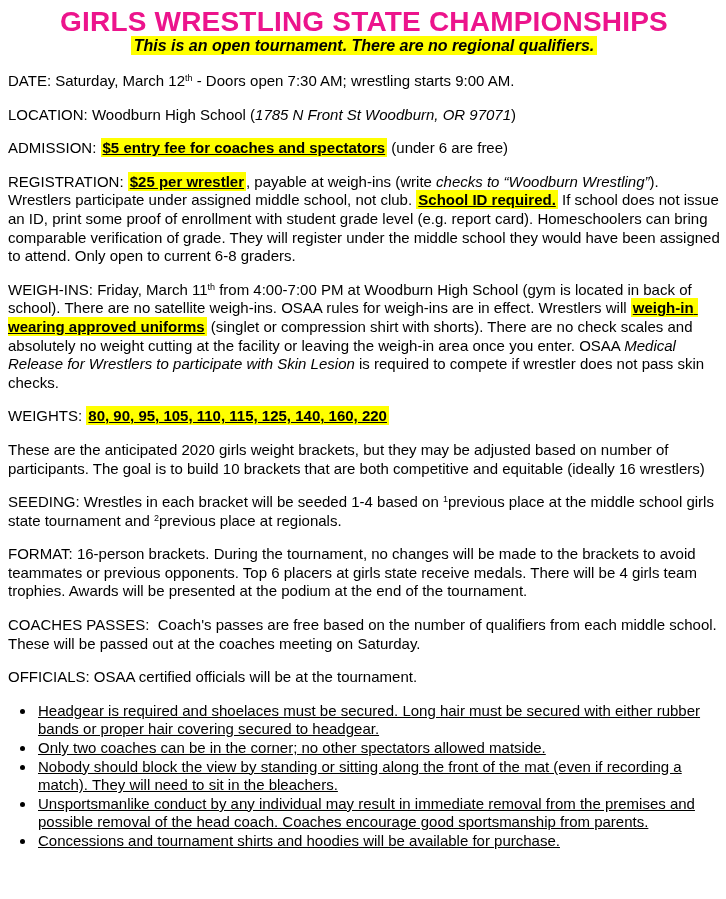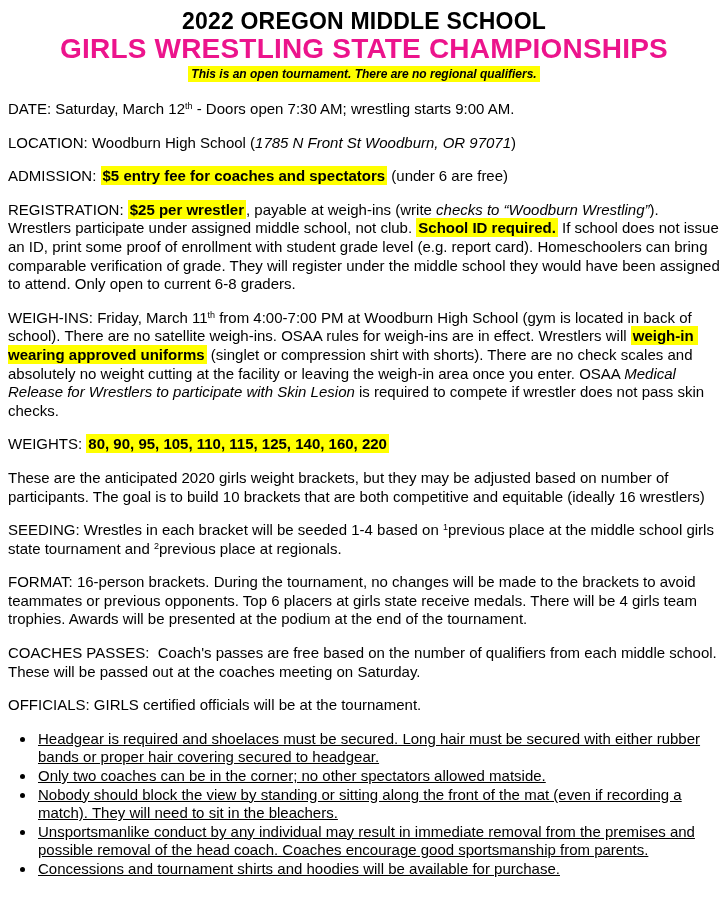--- a/index.html
+++ b/index.html
@@ -37,70 +37,69 @@
   }
   .tagline-row {
     text-align: center;
     margin: 1px 0 16px 0;
     line-height: 20px;
   }
   .tagline {
     background: var(--highlight-yellow, #FFFF00);
     font-weight: bold;
     font-style: italic;
-    font-size: 12px;
+    font-size: 16px;
     padding: 1px 3px;
   }
   p.para {
     margin: 0 0 15px 0;
     white-space: pre-wrap;
   }
   p.para.tight {
     margin-bottom: 1px;
   }
   .run-u { }
   .run-b { font-weight: bold; }
   .run-i { font-style: italic; }
-  .run-hl { background: var(--highlight-yellow, #FFFF00); padding: 1px 2px; }
+  .run-hl { background: var(--highlight-yellow, #FFFF00); padding: 1px 2px; text-decoration: underline; }
   .run-sup {
     font-size: 9px;
     line-height: 0;
     vertical-align: 5px;
   }
   ul.bullets {
     margin: 0;
     padding-left: 28px;
   }
   ul.bullets li {
     margin: 0;
     padding-left: 2px;
     text-decoration: underline;
   }
 </style>
 </head>
 <body>
 
 <div class="doc">
-  <div class="title1">2022 OREGON MIDDLE SCHOOL</div>
   <div class="title2">GIRLS WRESTLING STATE CHAMPIONSHIPS</div>
   <div class="tagline-row">
     <span class="tagline">This is an open tournament. There are no regional qualifiers.</span>
   </div>
 
   <p class="para"><span class="run-u">DATE:</span><span> Saturday, March 12</span><span class="run-sup">th</span><span> - Doors open 7:30 AM; wrestling starts 9:00 AM.</span></p>
   <p class="para"><span class="run-u">LOCATION</span><span>: Woodburn High School (</span><span class="run-i">1785 N Front St Woodburn, OR 97071</span><span>)</span></p>
   <p class="para"><span class="run-u">ADMISSION</span><span>: </span><span class="run-b run-hl">$5 entry fee for coaches and spectators</span><span> (under 6 are free)</span></p>
   <p class="para"><span class="run-u">REGISTRATION</span><span>: </span><span class="run-b run-hl">$25 per wrestler</span><span>, payable at weigh-ins (write </span><span class="run-i">checks to “Woodburn Wrestling”</span><span>). Wrestlers participate under assigned middle school, not club. </span><span class="run-b run-hl">School ID required.</span><span> If school does not issue an ID, print some proof of enrollment with student grade level (e.g. report card). Homeschoolers can bring comparable verification of grade. They will register under the middle school they would have been assigned to attend. Only open to current 6-8 graders.</span></p>
   <p class="para"><span class="run-u">WEIGH-INS</span><span>: Friday, March 11</span><span class="run-sup">th</span><span> from 4:00-7:00 PM at Woodburn High School (gym is located in back of school). There are no satellite weigh-ins. OSAA rules for weigh-ins are in effect. Wrestlers will </span><span class="run-b run-hl">weigh-in wearing approved uniforms</span><span> (singlet or compression shirt with shorts). There are no check scales and absolutely no weight cutting at the facility or leaving the weigh-in area once you enter. OSAA </span><span class="run-i">Medical Release for Wrestlers to participate with Skin Lesion</span><span> is required to compete if wrestler does not pass skin checks.</span></p>
   <p class="para"><span class="run-u">WEIGHTS</span><span>: </span><span class="run-b run-hl">80, 90, 95, 105, 110, 115, 125, 140, 160, 220</span></p>
   <p class="para"><span>These are the anticipated 2020 girls weight brackets, but they may be adjusted based on number of participants. The goal is to build 10 brackets that are both competitive and equitable (ideally 16 wrestlers)</span></p>
   <p class="para"><span class="run-u">SEEDING</span><span>: Wrestles in each bracket will be seeded 1-4 based on </span><span class="run-sup">1</span><span>previous place at the middle school girls state tournament and </span><span class="run-sup">2</span><span>previous place at regionals.</span></p>
   <p class="para"><span class="run-u">FORMAT</span><span>: 16-person brackets. During the tournament, no changes will be made to the brackets to avoid teammates or previous opponents. Top 6 placers at girls state receive medals. There will be 4 girls team trophies. Awards will be presented at the podium at the end of the tournament.</span></p>
   <p class="para"><span class="run-u">COACHES PASSES</span><span>:  Coach's passes are free based on the number of qualifiers from each middle school. These will be passed out at the coaches meeting on Saturday.</span></p>
-  <p class="para"><span class="run-u">OFFICIALS</span><span>: GIRLS certified officials will be at the tournament.</span></p>
+  <p class="para"><span class="run-u">OFFICIALS</span><span>: OSAA certified officials will be at the tournament.</span></p>
   <ul class="bullets">
       <li>Headgear is required and shoelaces must be secured. Long hair must be secured with either rubber bands or proper hair covering secured to headgear.</li>
       <li>Only two coaches can be in the corner; no other spectators allowed matside.</li>
       <li>Nobody should block the view by standing or sitting along the front of the mat (even if recording a match). They will need to sit in the bleachers.</li>
       <li>Unsportsmanlike conduct by any individual may result in immediate removal from the premises and possible removal of the head coach. Coaches encourage good sportsmanship from parents.</li>
       <li>Concessions and tournament shirts and hoodies will be available for purchase.</li>
     </ul>
 </div>
 
 </body></html>

